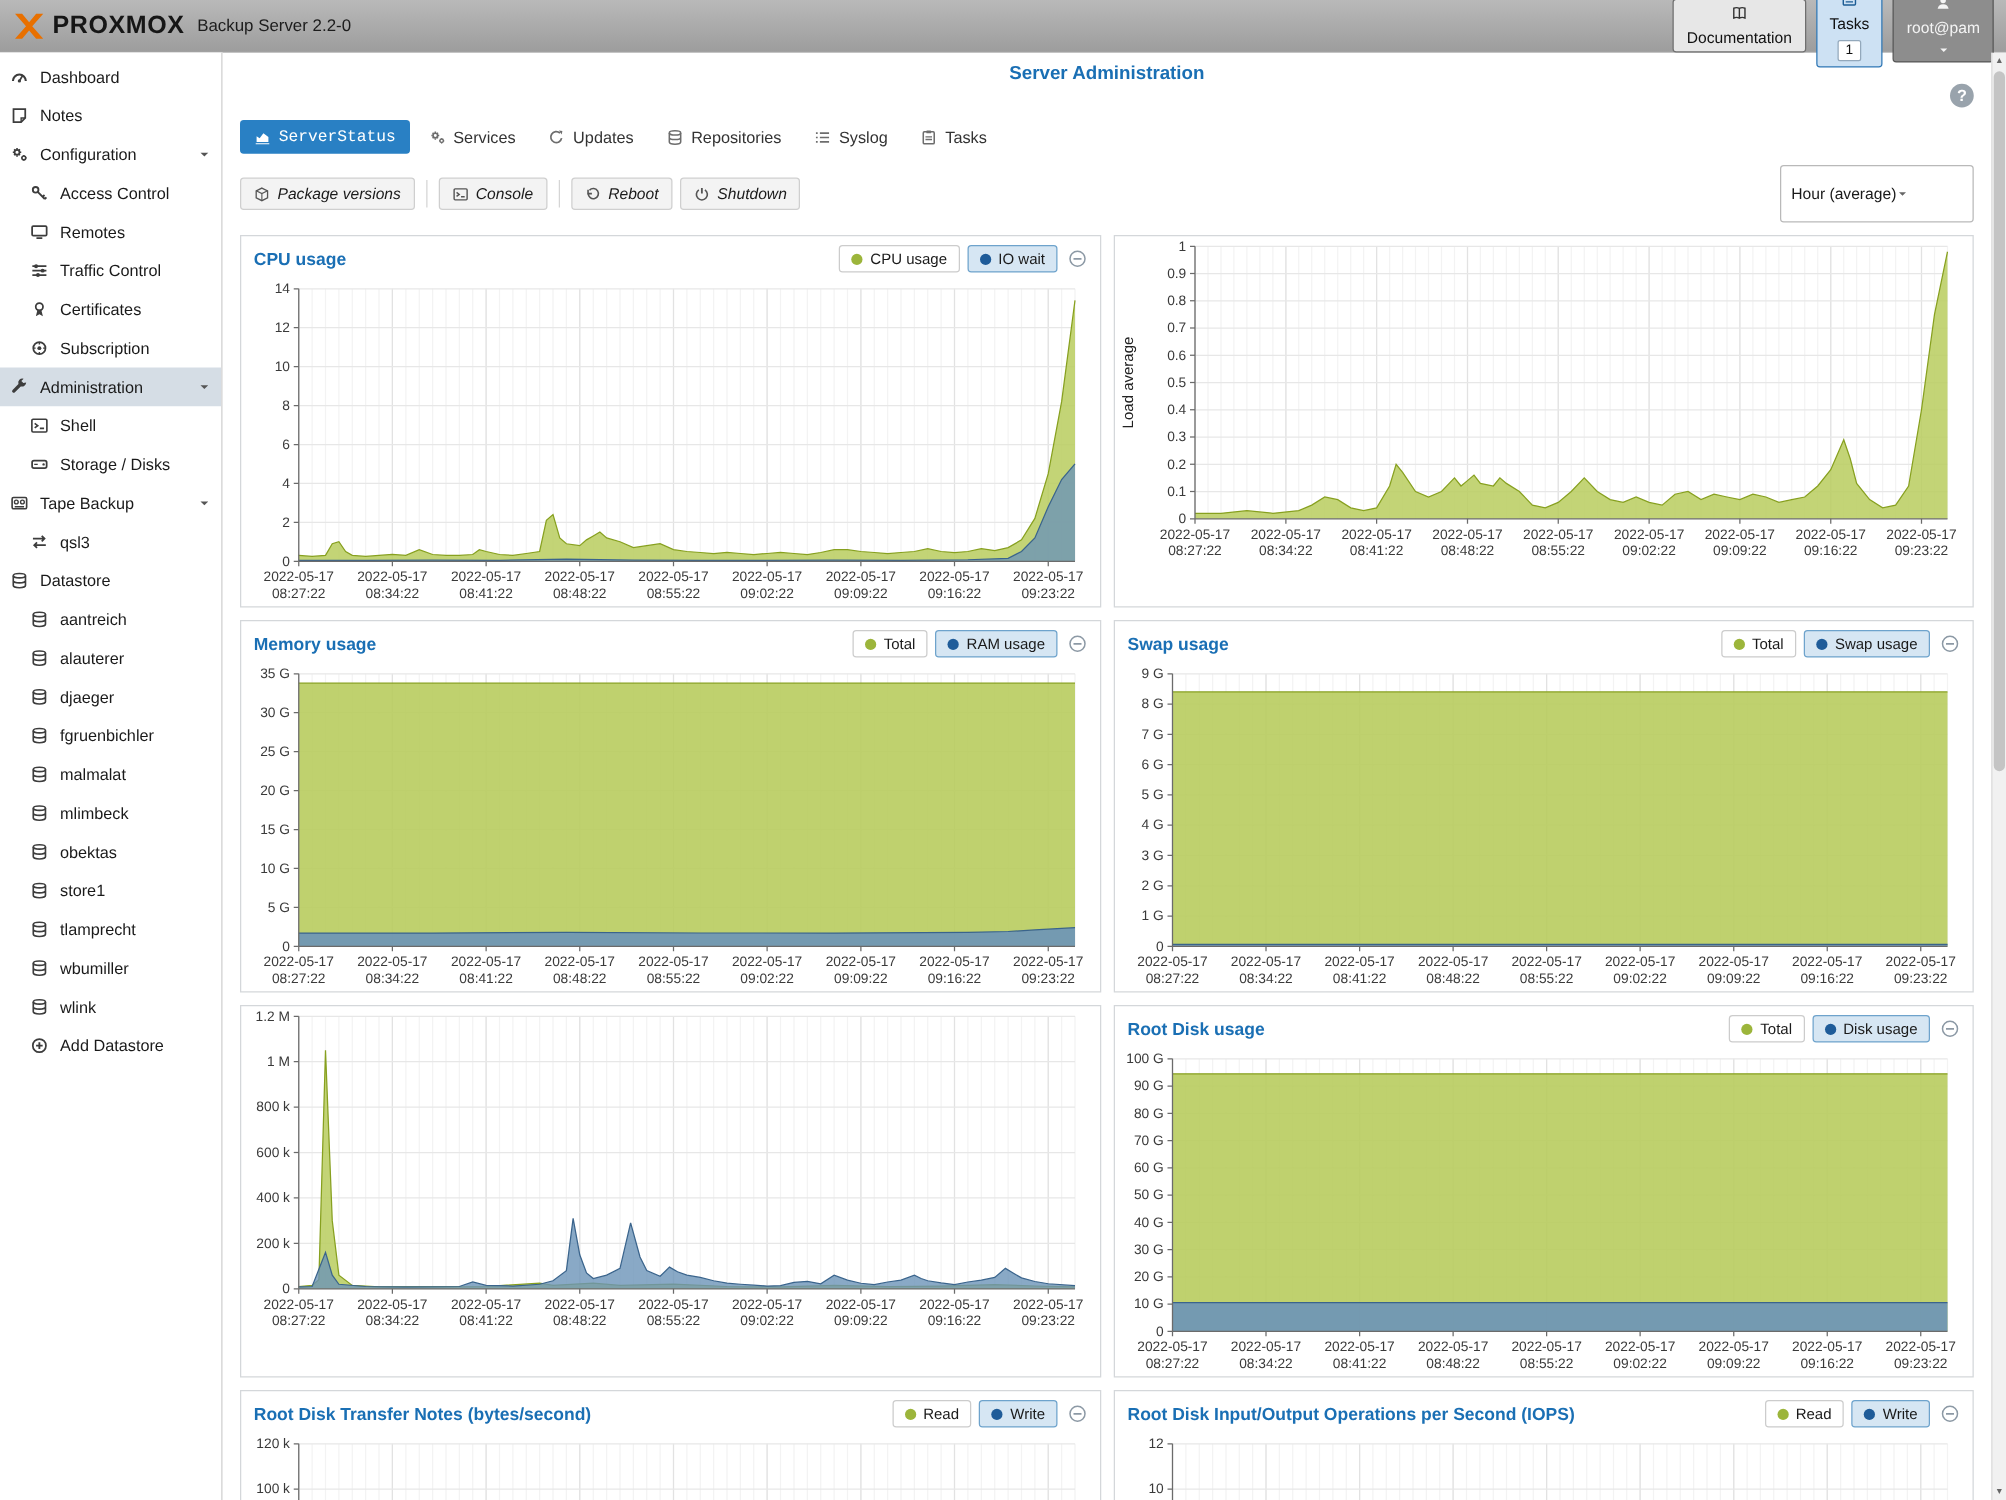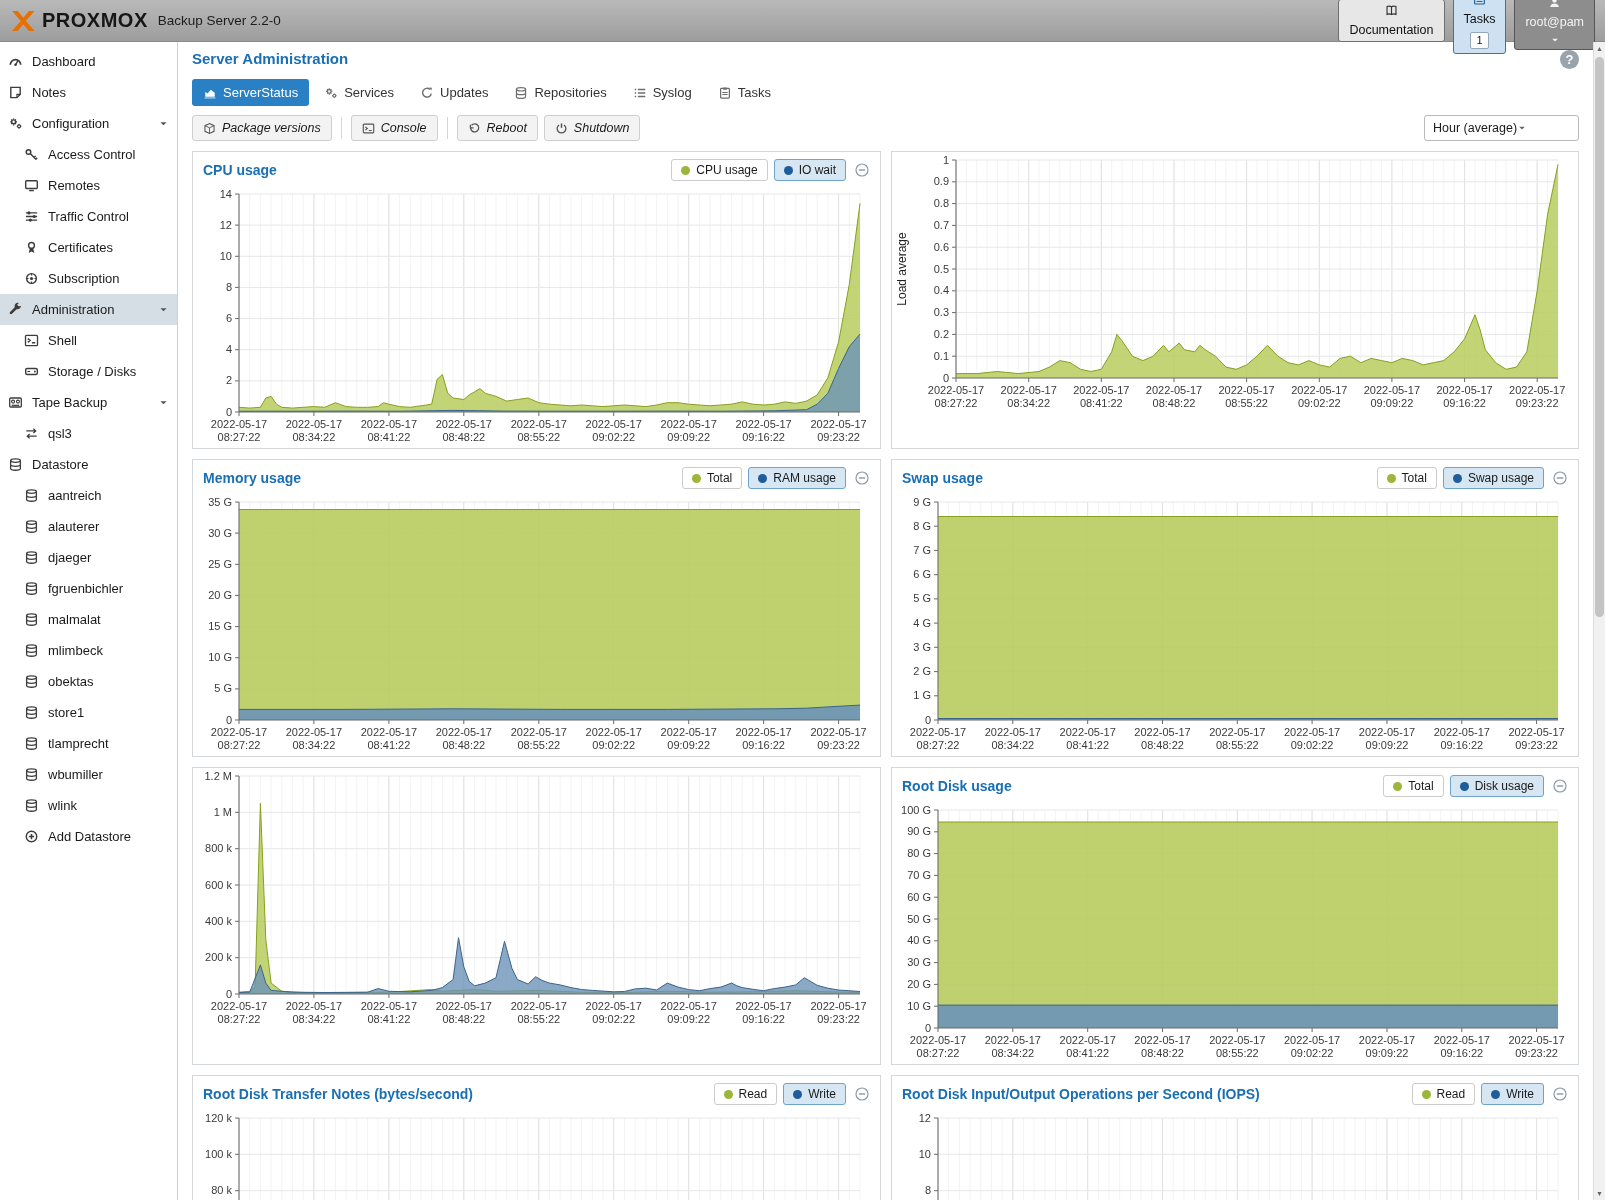--- a/index.html
+++ b/index.html
@@ -30,38 +30,38 @@
   .side-item { display:flex; align-items:center; gap:9px; height:31px; padding:0 8px; cursor:pointer; white-space:nowrap; }
   .side-item .icon { width:15px; height:15px; color:#3d3d3d; flex:none; }
   .side-item.sub { padding-left:24px; }
   .side-item.selected { background:#d5dde5; }
   .side-item .caret { margin-left:auto; width:11px; height:11px; color:#555; display:none; }
   .side-item.expandable .caret { display:block; }
 
   .main { flex:1; position:relative; overflow:hidden; }
   .main-inner { margin-right:12px; padding:8px 14px 0 14px; }
 
-  .title-row { display:flex; align-items:flex-start; }
+  .title-row { display:flex; align-items:center;flex-direction:column; }
   .page-title { color:#1a6fb4; font-size:15px; font-weight:bold; }
   .help { margin-left:auto; width:19px; height:19px; border-radius:50%; background:#99a3ac; color:#fff; font-weight:bold; display:flex; align-items:center; justify-content:center; font-size:13px; cursor:pointer; }
 
   .tabs { margin-top:10px; display:flex; gap:4px; align-items:center; }
   .tab { display:flex; gap:6px; align-items:center; padding:6px 11px; border-radius:3px; color:#333; cursor:pointer; }
   .tab .icon { width:14px; height:14px; color:#6d6d6d; }
-  .tab.active { background:#2980c4; color:#fff; }
+  .tab.active { background:#2980c4; color:#fff;font-family:Liberation Mono, monospace; }
   .tab.active .icon { color:#fff; }
 
   .toolbar { margin-top:9px; display:flex; align-items:center; }
   .tgroup { display:flex; align-items:center; gap:6px; }
   .twrap { display:flex; align-items:center; gap:6px; }
   .tbtn { display:flex; gap:6px; align-items:center; background:#f3f3f3; border:1px solid #cfcfcf; border-radius:3px; padding:5px 10px; font-size:12.5px; font-family:inherit; color:#1a1a1a; cursor:pointer;font-style:italic; }
   .tbtn .icon { width:13px; height:13px; color:#555; }
   .tsep { width:1px; height:22px; background:#d5d5d5; margin:0 3px; display:none; }
   .tsep.show { display:block; }
-  .range-select { margin-left:auto; display:flex; align-items:center; justify-content:flex-start; border:1px solid #b9b9b9; border-radius:3px; background:#fff; padding:5px 8px; width:155px; font-size:12.5px; cursor:pointer; }
+  .range-select { margin-left:auto; display:flex; align-items:center; justify-content:flex-start; border:1px solid #b9b9b9; border-radius:3px; background:#fff; padding:15px 8px; width:155px; font-size:12.5px; cursor:pointer; }
   .range-select .icon { color:#666; }
 
   .charts { margin-top:10px; display:grid; grid-template-columns:1fr 1fr; gap:10px; padding-bottom:10px; }
   .panel { border:1px solid #d4d7da; background:#fff; }
   .panel-hd { display:flex; align-items:center; padding:7px 10px 5px 10px; gap:8px; }
   .panel-title { color:#1a6fb4; font-size:14px; font-weight:bold; white-space:nowrap; }
   .legend { margin-left:auto; display:flex; gap:6px; }
   .legend-btn { display:flex; align-items:center; gap:6px; border:1px solid #ccc; background:#fff; border-radius:3px; padding:3px 9px; font-size:12px; cursor:pointer; white-space:nowrap; }
   .legend-btn.pressed { background:#d6e6f3; border-color:#6ea3cc; }
   .dot { width:9px; height:9px; border-radius:50%; background:#999; }

